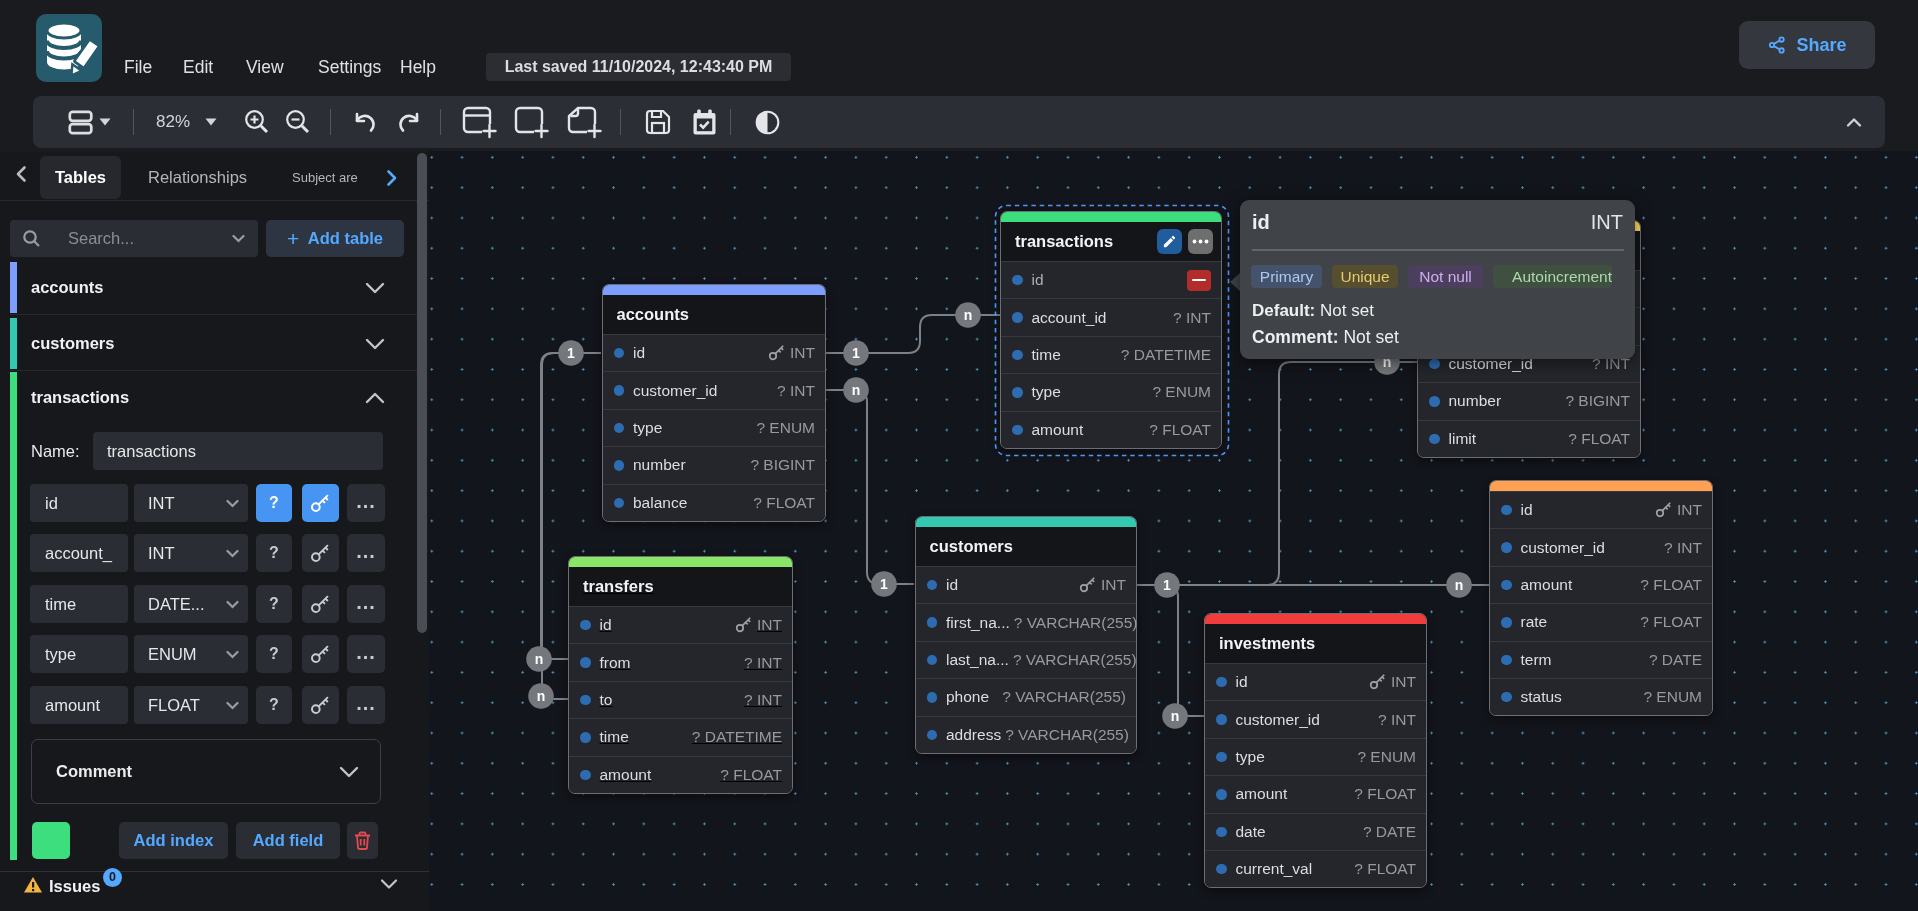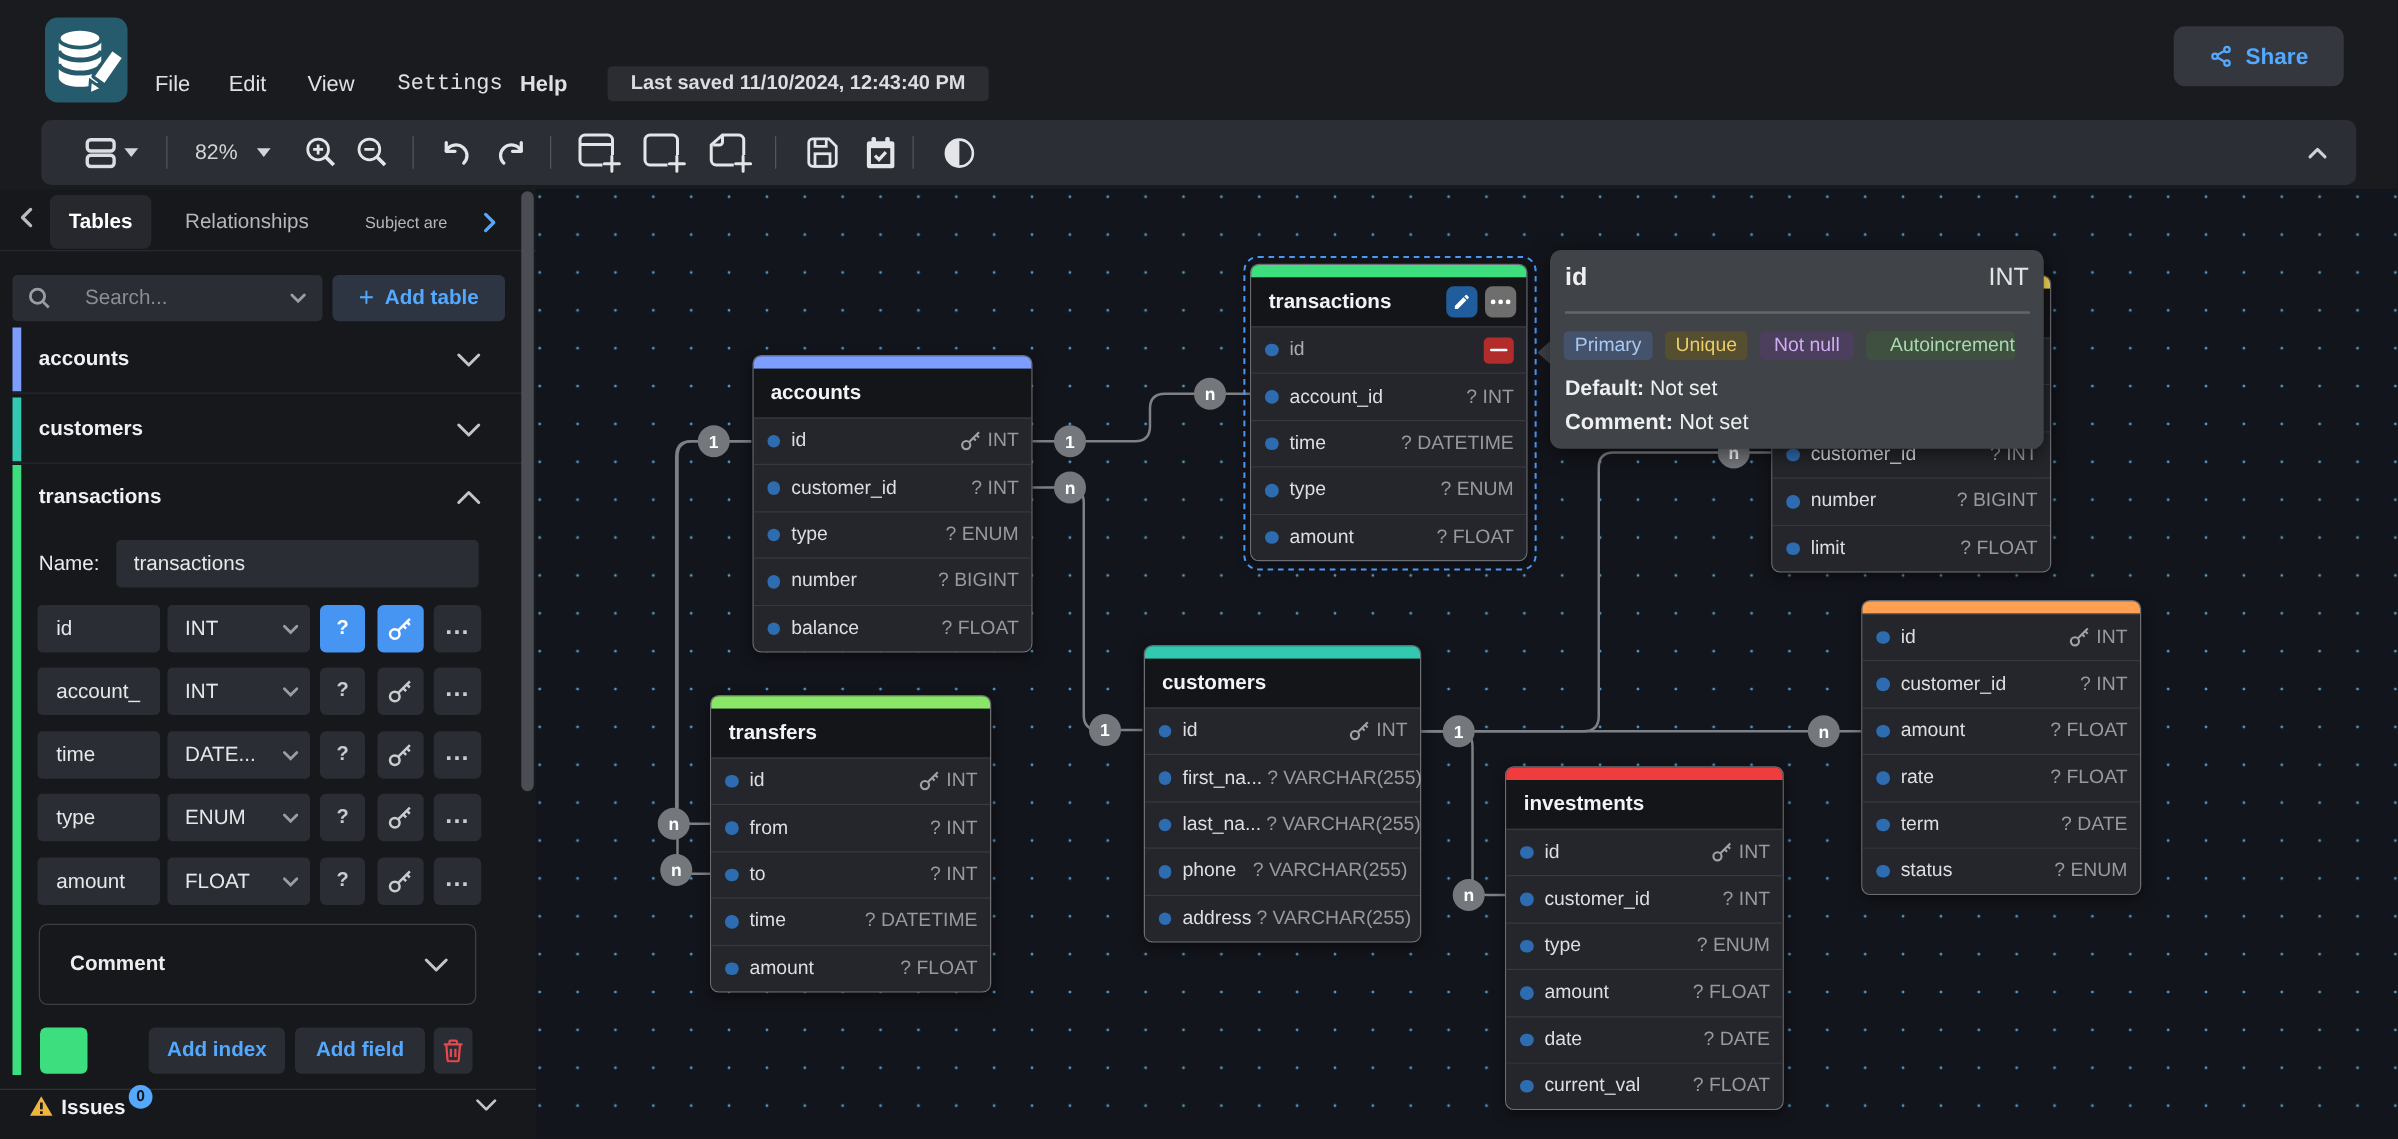--- a/index.html
+++ b/index.html
@@ -45,22 +45,22 @@
 <ellipse cx="28" cy="16.5" rx="17" ry="7.5" fill="#fff" stroke="#265b6e" stroke-width="3"></ellipse>
 <g transform="rotate(35 47 45)">
 <rect x="41" y="25" width="12" height="27" rx="1.5" fill="#fff" stroke="#265b6e" stroke-width="2.8"></rect>
 <path d="M41.3 55.5 h11.4 l-5.7 9.5 z" fill="#fff" stroke="#265b6e" stroke-width="2.4"></path>
         </g>
 </svg>
     </div>
 <div class="abs menu" style="left:124px;">File</div>
 <div class="abs menu" style="left:183px;">Edit</div>
 <div class="abs menu" style="left:246px;">View</div>
-<div class="abs menu" style="left:318px;font-family:Liberation Mono, monospace;">Settings</div>
-<div class="abs menu" style="left:416px;font-weight:bold;">Help</div>
+<div class="abs menu" style="left:318px;">Settings</div>
+<div class="abs menu" style="left:400px;">Help</div>
 <div id="savedchip" class="abs">Last saved 11/10/2024, 12:43:40 PM</div>
 <div id="sharebtn" class="abs"><svg width="20" height="20" viewBox="0 0 24 24" fill="none" stroke="#54a9ff" stroke-width="2.2">
         <circle cx="6" cy="12" r="2.6"></circle>
         <circle cx="17.5" cy="5.5" r="2.6"></circle>
         <circle cx="17.5" cy="18.5" r="2.6"></circle>
         <path d="M8.3 10.7 L15.2 6.8 M8.3 13.3 L15.2 17.2"></path>
       </svg>Share</div>
 
 <div id="toolbar" class="abs">
 <div class="ticon" style="left:35px;">
@@ -395,21 +395,21 @@
           </span>
         </div>
         <div class="frow">
           <span class="fdot"></span>
           <span style="color:#dcdee1">balance</span>
           <span class="ftype">
             <span>? FLOAT</span>
           </span>
         </div>
       </div>
-<div class="tbl" style="left:139px;top:405px;width:225px;">
+<div class="tbl" style="left:139px;top:405px;width:225px;text-decoration:underline;">
         <div class="strip" style="background:#89e667;"></div>
         <div class="trow-title">transfers</div>
         <div class="frow">
           <span class="fdot"></span>
           <span style="color:#dcdee1">id</span>
           <span class="ftype">
             <svg width="17" height="17" viewBox="0 0 24 24" fill="none" stroke="#9fa2a6" stroke-width="2.4">
               <circle cx="7" cy="17" r="4.6"></circle>
               <path d="M10.4 13.6 L21.5 2.5 M14.5 8.5 l3.4 3.4 M18 5 l3.4 3.4"></path>
             </svg>

